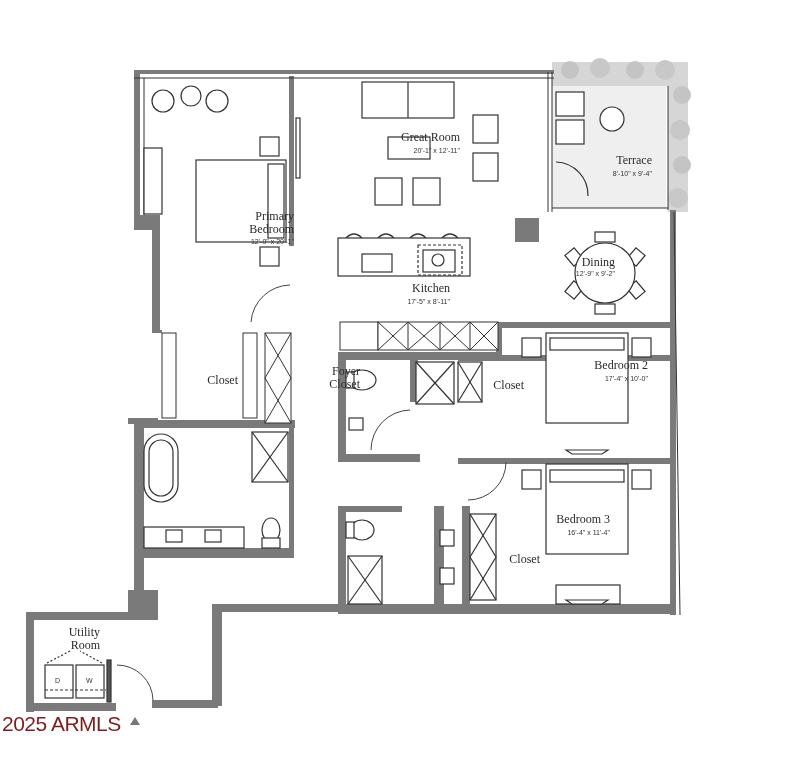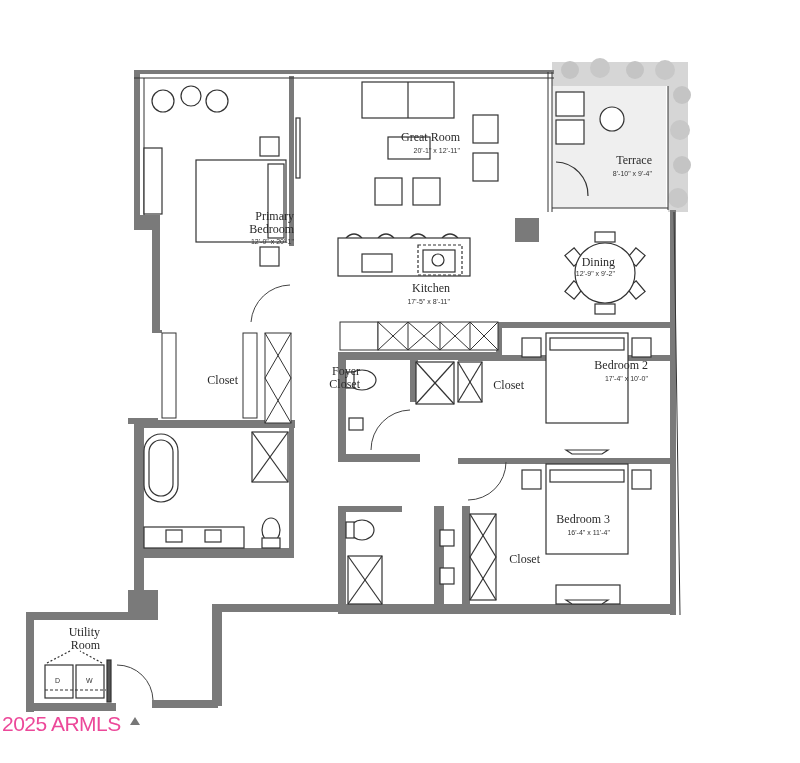--- a/index.html
+++ b/index.html
@@ -1,21 +1,21 @@
 <!DOCTYPE html>
 <html><head>
 <meta charset="utf-8">
 <style>
   html,body{margin:0;padding:0;background:#ffffff;}
   body{width:800px;height:763px;position:relative;overflow:hidden;font-family:"DejaVu Serif",serif;}
   #plan{position:absolute;left:0;top:0;width:800px;height:763px;}
   .room-label{position:absolute;text-align:right;color:#2a2a2a;font-family:"Liberation Serif","DejaVu Serif",serif;line-height:1.05;}
   .room-name{font-size:12px;display:block;}
   .room-dim{font-size:7px;font-family:"Liberation Sans","DejaVu Sans",sans-serif;display:block;margin-top:3px;color:#333;}
-  .copyright{position:absolute;left:2px;top:712px;font-family:"Liberation Sans","DejaVu Sans",sans-serif;font-size:21px;color:#ec4899;letter-spacing:-0.5px;font-weight:300;}
+  .copyright{position:absolute;left:2px;top:712px;font-family:"Liberation Sans","DejaVu Sans",sans-serif;font-size:21px;color:#7f1d1d;letter-spacing:-0.5px;font-weight:300;}
   .copy-tri{position:absolute;left:130px;top:717px;width:0;height:0;border-left:5px solid transparent;border-right:5px solid transparent;border-bottom:8px solid #777;}
   .appl{position:absolute;font-family:"Liberation Sans","DejaVu Sans",sans-serif;font-size:7px;color:#333;}
 </style>
 </head>
 <body>
 
 <svg id="plan" viewBox="0 0 800 763" xmlns="http://www.w3.org/2000/svg">
 
   <g>
     <path d="M552,62 L688,62 L688,212 L668,212 L668,86 L552,86 Z" fill="#cfcfcf" opacity="0.85"></path>

